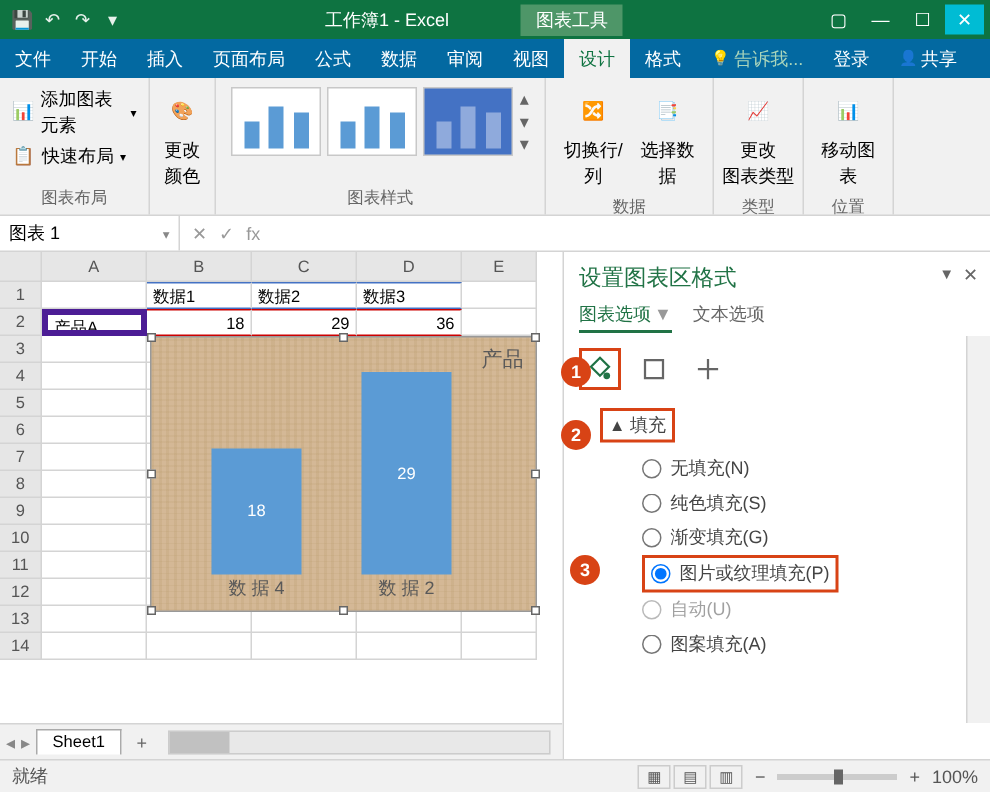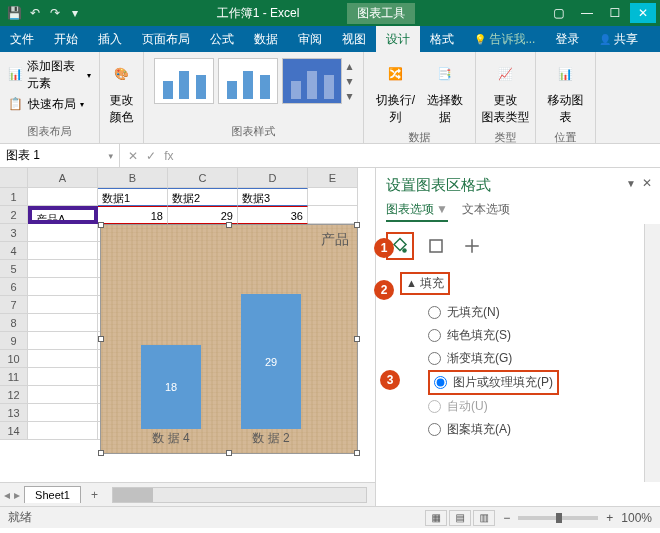--- a/index.html
+++ b/index.html
@@ -35,21 +35,21 @@
 .fx-area{display:flex;align-items:center;gap:8px;padding:0 8px;color:#999}
 .main{display:flex;height:338px}
 .sheet-area{width:375px;position:relative;overflow:hidden}
 .grid{position:relative}
 .colheads{display:flex;height:20px}
 .colheads div{border-right:1px solid #d4d4d4;border-bottom:1px solid #d4d4d4;background:#e6e6e6;text-align:center;line-height:20px;font-size:11px;color:#555}
 .rowhead{width:28px;border-right:1px solid #d4d4d4;border-bottom:1px solid #d4d4d4;background:#e6e6e6;text-align:center;line-height:18px;font-size:11px;color:#555}
 .datarow{display:flex;height:18px}
 .cell{border-right:1px solid #d4d4d4;border-bottom:1px solid #d4d4d4;padding:0 4px;line-height:18px;font-size:11px;overflow:hidden}
 .cell.num{text-align:right}
-.chart-obj{position:absolute;left:100px;top:56px;width:258px;height:230px;border:1px solid #999;background:#d4b896;background-image:repeating-linear-gradient(90deg,rgba(180,150,100,.2) 0 2px,transparent 2px 5px),repeating-linear-gradient(0deg,rgba(180,150,100,.15) 0 1px,transparent 1px 4px)}
+.chart-obj{position:absolute;left:100px;top:56px;width:258px;height:184px;border:1px solid #999;background:#d4b896;background-image:repeating-linear-gradient(90deg,rgba(180,150,100,.2) 0 2px,transparent 2px 5px),repeating-linear-gradient(0deg,rgba(180,150,100,.15) 0 1px,transparent 1px 4px)}
 .chart-handle{position:absolute;width:6px;height:6px;background:#fff;border:1px solid #666}
 .chart-title{text-align:right;padding:6px 8px;font-size:14px;color:#595959}
 .chart-plot{position:absolute;bottom:24px;left:20px;right:4px;top:40px;display:flex;align-items:flex-end;gap:40px;padding-left:20px}
 .plot-bar{width:60px;background:#5b9bd5;color:#fff;text-align:center;display:flex;align-items:center;justify-content:center;font-size:11px}
 .chart-xaxis{position:absolute;bottom:6px;left:20px;right:4px;display:flex;gap:40px;padding-left:20px;font-size:10px;color:#595959}
 .chart-xaxis span{width:60px;text-align:center}
 .sheet-tabs{position:absolute;bottom:0;left:0;right:0;height:24px;background:#f1f1f1;border-top:1px solid #d4d4d4;display:flex;align-items:center;padding:0 4px;gap:4px}
 .sheet-tab{padding:2px 10px;background:#fff;border:1px solid #aaa;border-bottom:none;font-size:11px}
 .hscroll{flex:1;height:16px;background:#e8e8e8;border:1px solid #ccc;margin:0 4px;position:relative}
 .hscroll-thumb{position:absolute;left:0;width:40px;height:100%;background:#c1c1c1}

